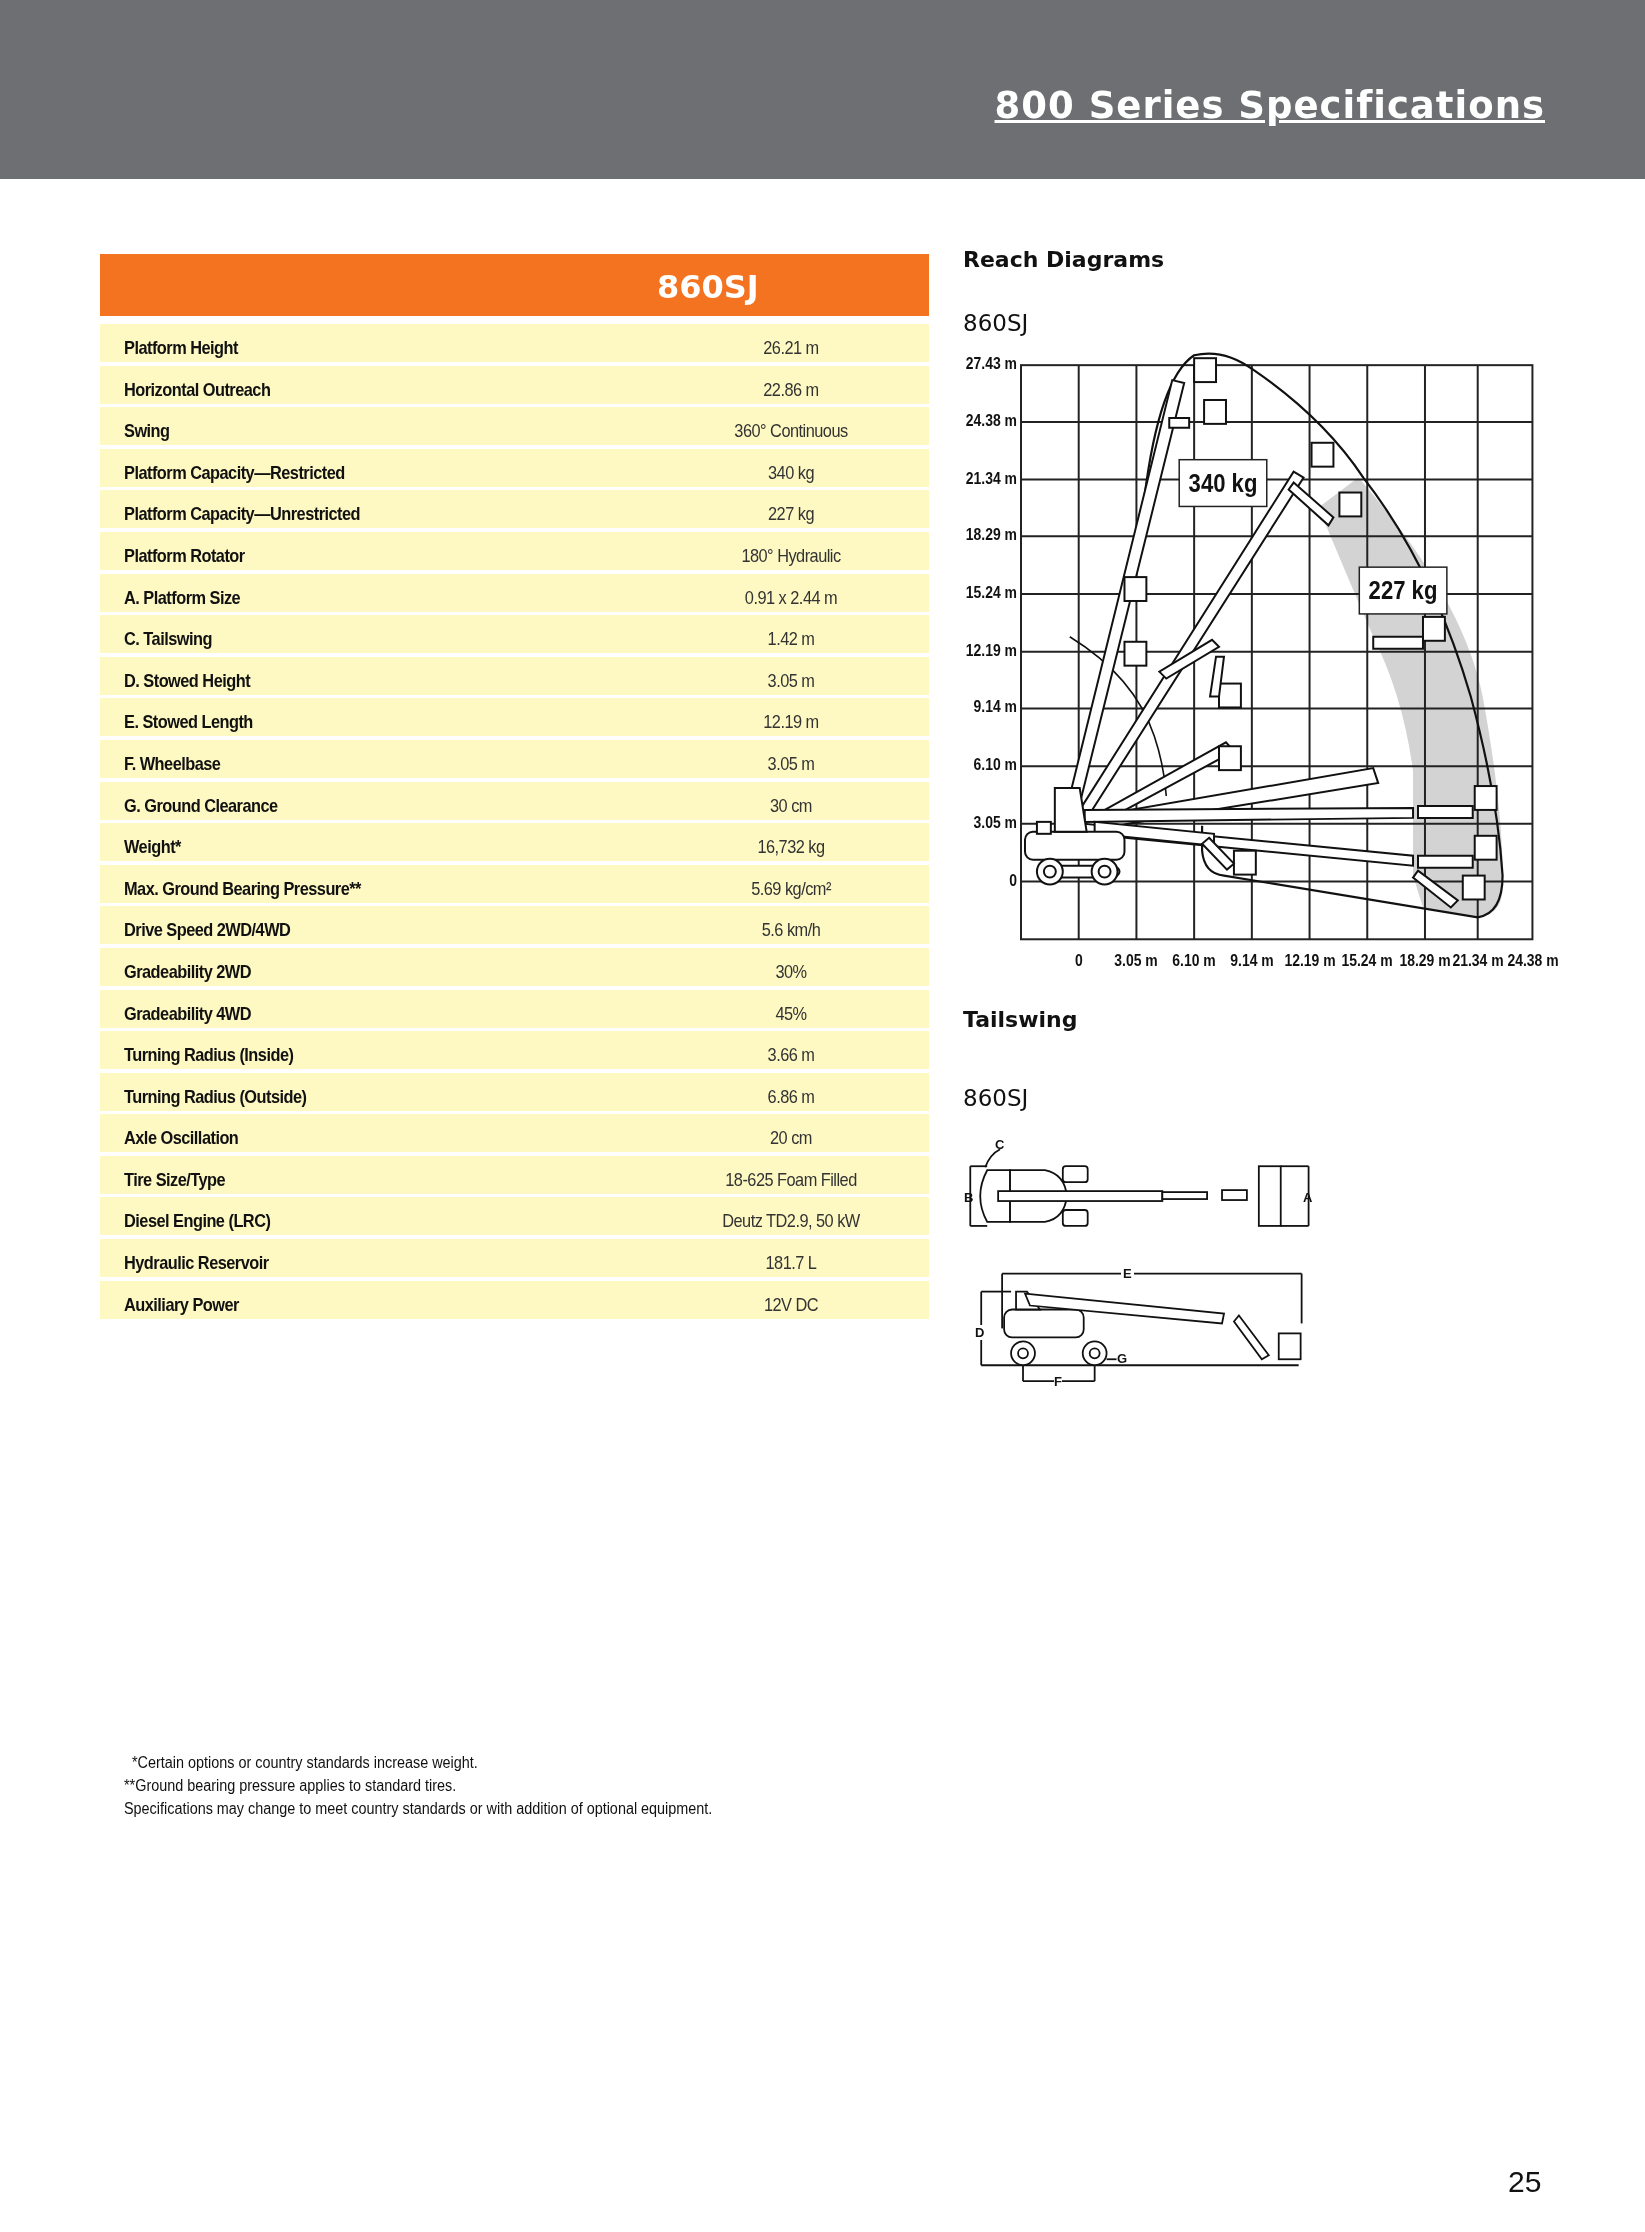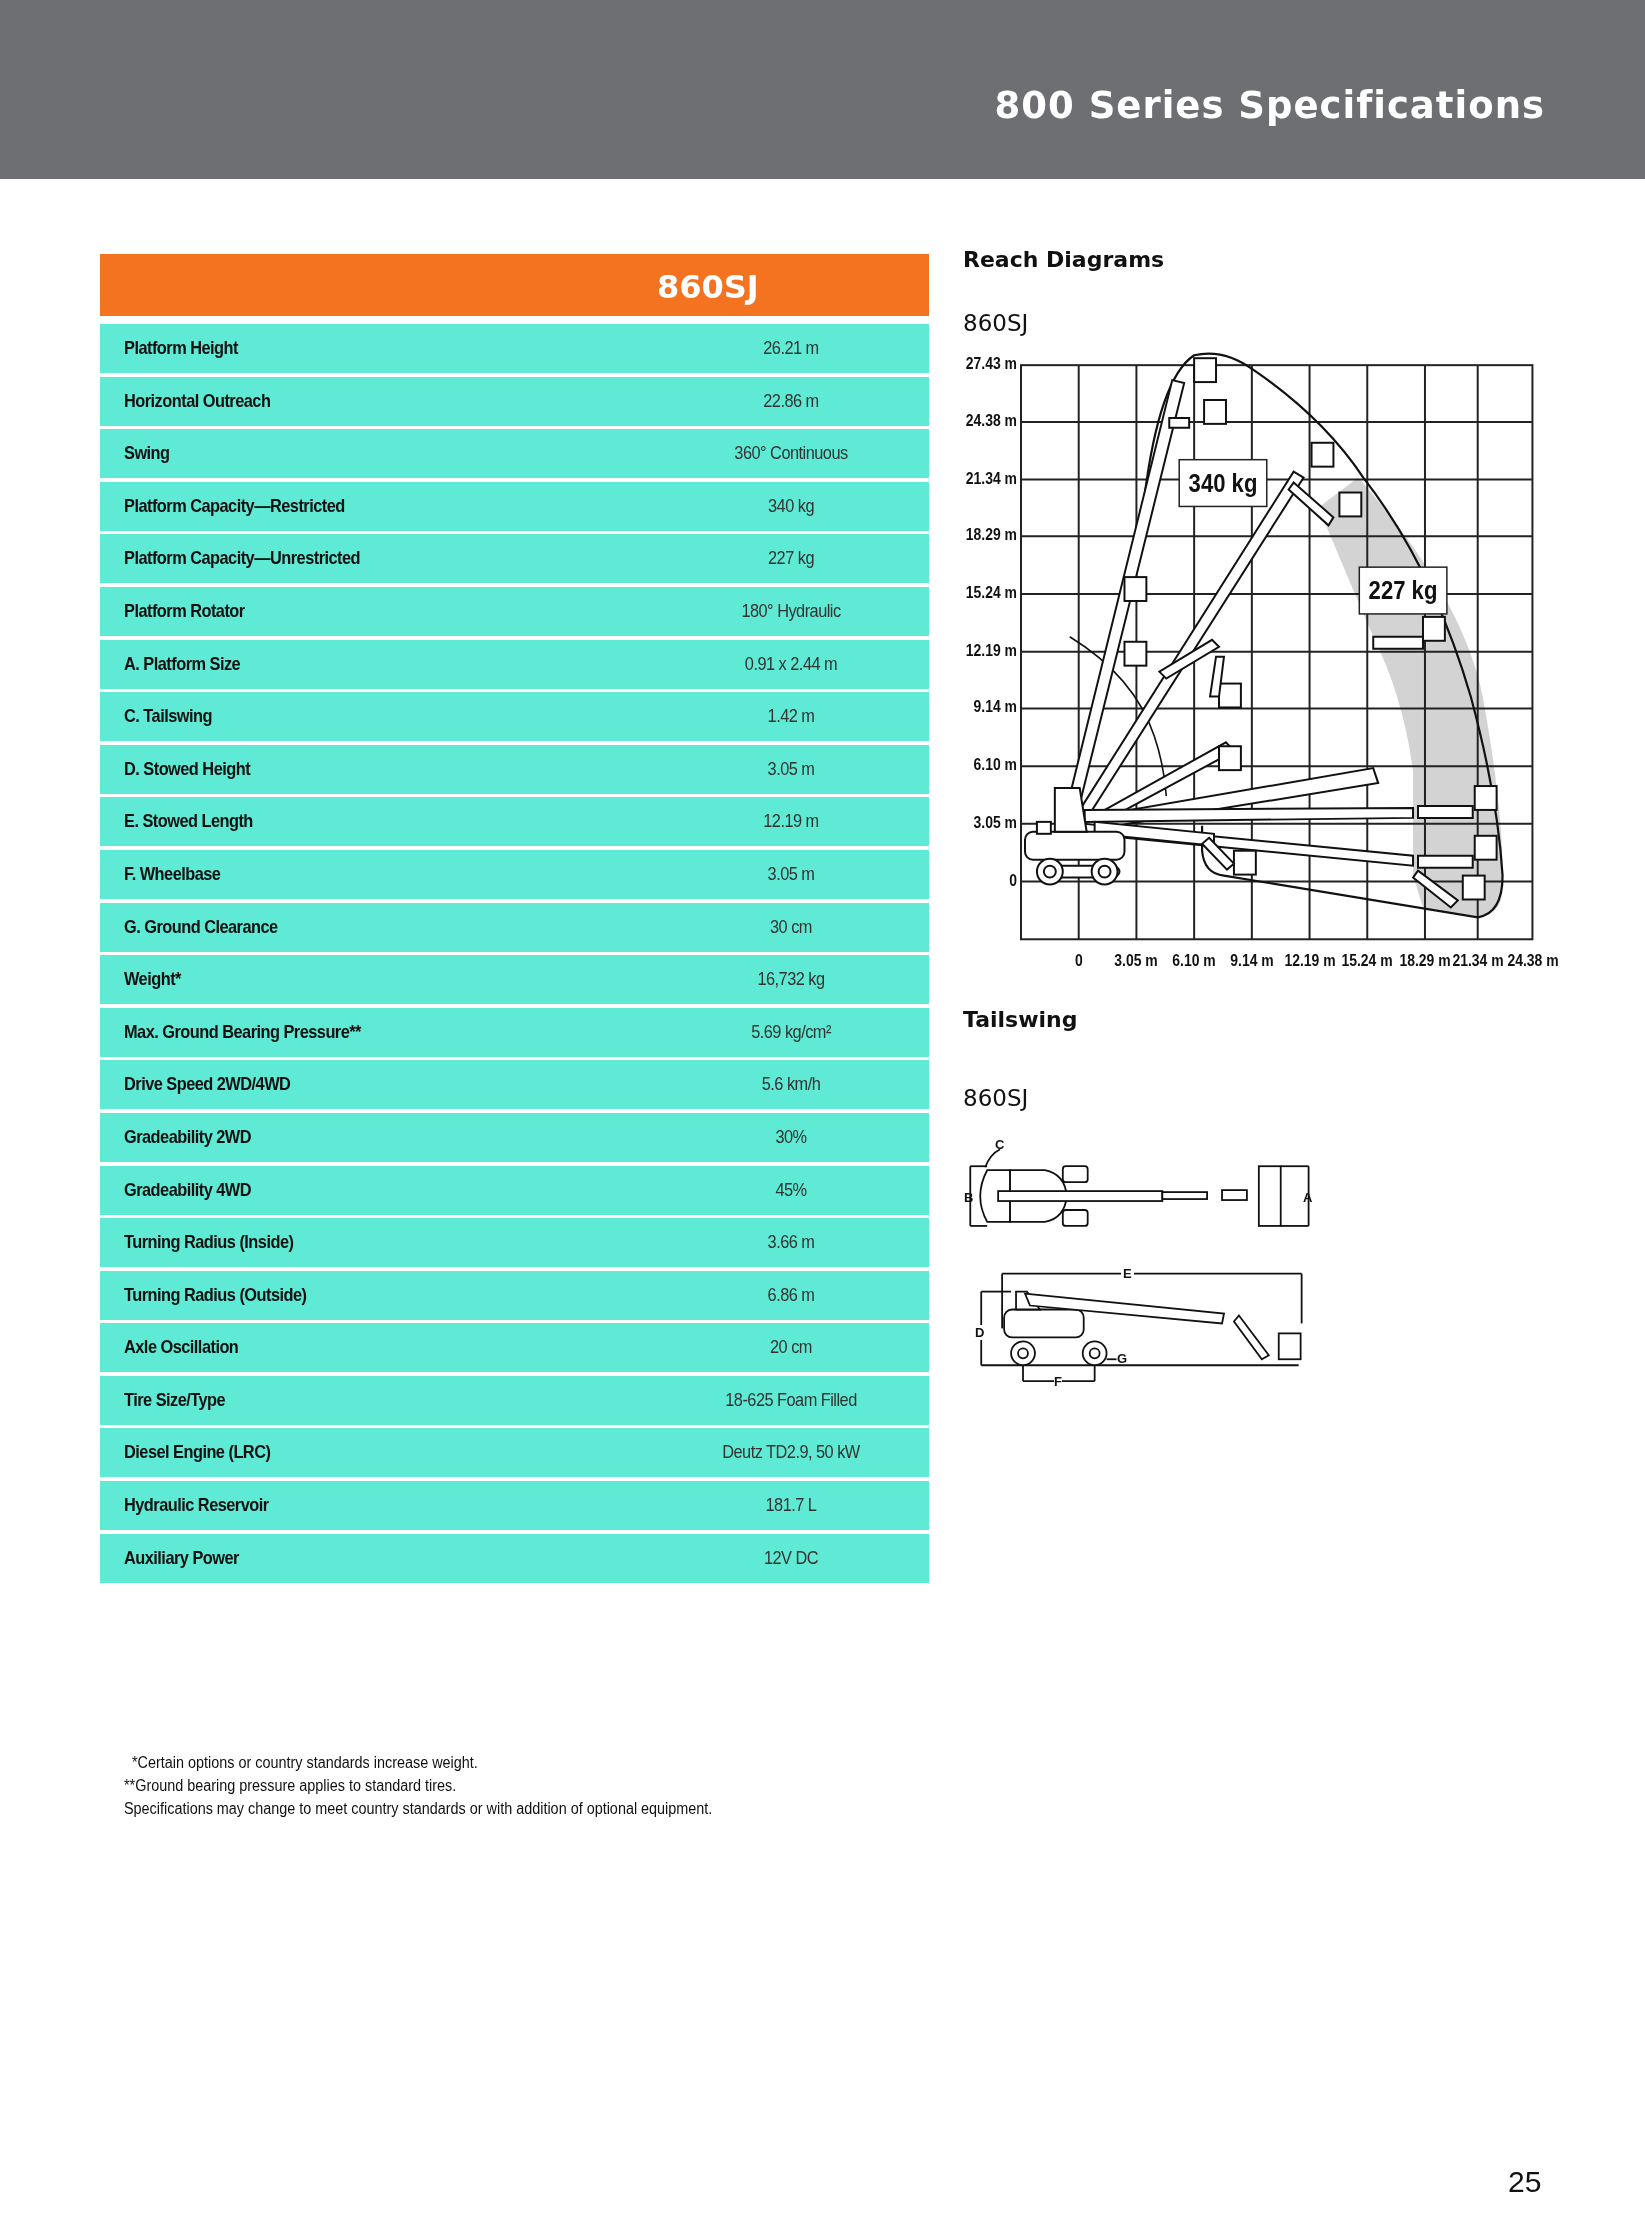--- a/index.html
+++ b/index.html
@@ -1,24 +1,24 @@
 <!DOCTYPE html>
 <html><head>
 <meta charset="utf-8">
 <style>
   html, body { margin:0; padding:0; }
   body { width:1646px; height:2233px; position:relative; background:#ffffff; font-family:"Liberation Sans", sans-serif; color:#111; overflow:hidden; }
   .topband { position:absolute; left:0; top:0; width:1646px; height:179px; background:#6e6f73; }
-  .topband .title { position:absolute; right:101px; top:84px; font-family:"DejaVu Sans", sans-serif; font-weight:bold; font-size:37px; color:#ffffff; letter-spacing:1px; }
+  .topband .title { position:absolute; right:101px; top:84px; font-family:"DejaVu Sans", sans-serif; font-weight:bold; font-size:37px; color:#ffffff; letter-spacing:1px;text-decoration:underline; }
 
   .spec-table { position:absolute; left:100px; top:254px; width:829px; }
   .spec-head { height:62px; background:#f37321; position:relative; }
   .spec-head .model { position:absolute; left:557px; width:269px; top:14px; text-align:left; font-family:"DejaVu Sans", sans-serif; font-weight:bold; font-size:32px; color:#fff; }
   .spec-rows { margin-top:8px; }
-  .spec-row { height:49px; background:#5eead4; margin-bottom:3.6px; position:relative; }
+  .spec-row { height:38px; background:#fef9c3; margin-bottom:3.6px; position:relative; }
   .spec-row .label { position:absolute; left:24px; top:13px; font-family:"Liberation Sans Narrow","Liberation Sans", sans-serif; font-size:19px; font-weight:bold; color:#111; letter-spacing:-0.6px; transform:scaleX(0.86); transform-origin:left center; white-space:nowrap; }
   .spec-row .value { position:absolute; left:517px; width:348px; top:13px; text-align:center; font-size:19px; color:#333; letter-spacing:-0.6px; transform:scaleX(0.86); white-space:nowrap; }
   .footnotes { position:absolute; left:124px; top:1751px; font-size:16px; color:#111; line-height:23px; transform:scaleX(0.9); transform-origin:left top; }
   .footnotes div { white-space:nowrap; }
 
   .h2 { position:absolute; font-family:"DejaVu Sans", sans-serif; font-weight:bold; font-size:22px; color:#111; }
   .h3 { position:absolute; font-family:"DejaVu Sans", sans-serif; font-size:23px; color:#111; }
   .ylab { position:absolute; font-size:17px; font-weight:bold; color:#111; transform:scaleX(0.82); transform-origin:right center; text-align:right; width:80px; white-space:nowrap; }
   .xlab { position:absolute; font-size:17px; font-weight:bold; color:#111; transform:scaleX(0.82); white-space:nowrap; text-align:center; width:80px; }
   .pagenum { position:absolute; left:1508px; top:2165px; font-size:30px; color:#111; }

